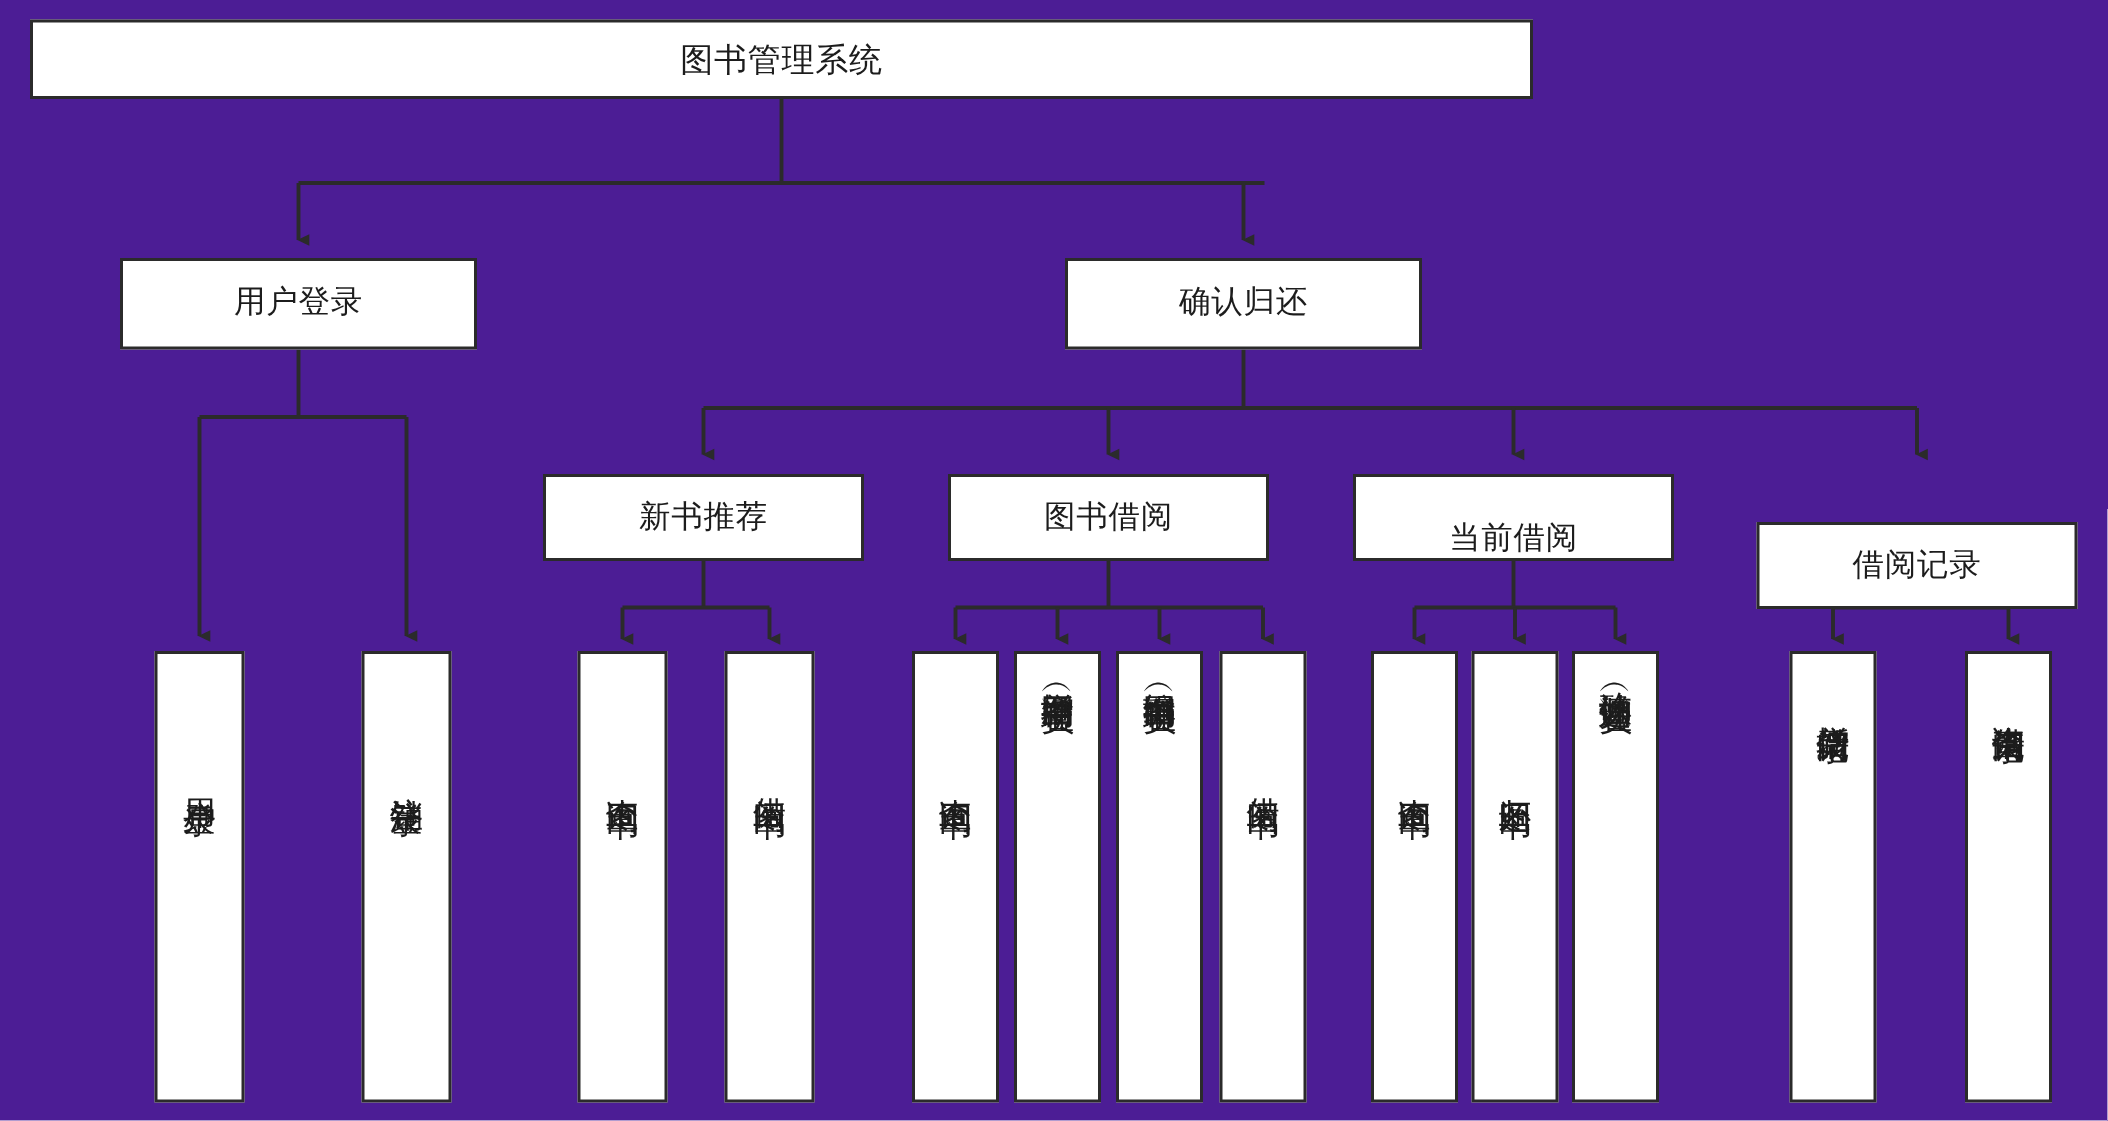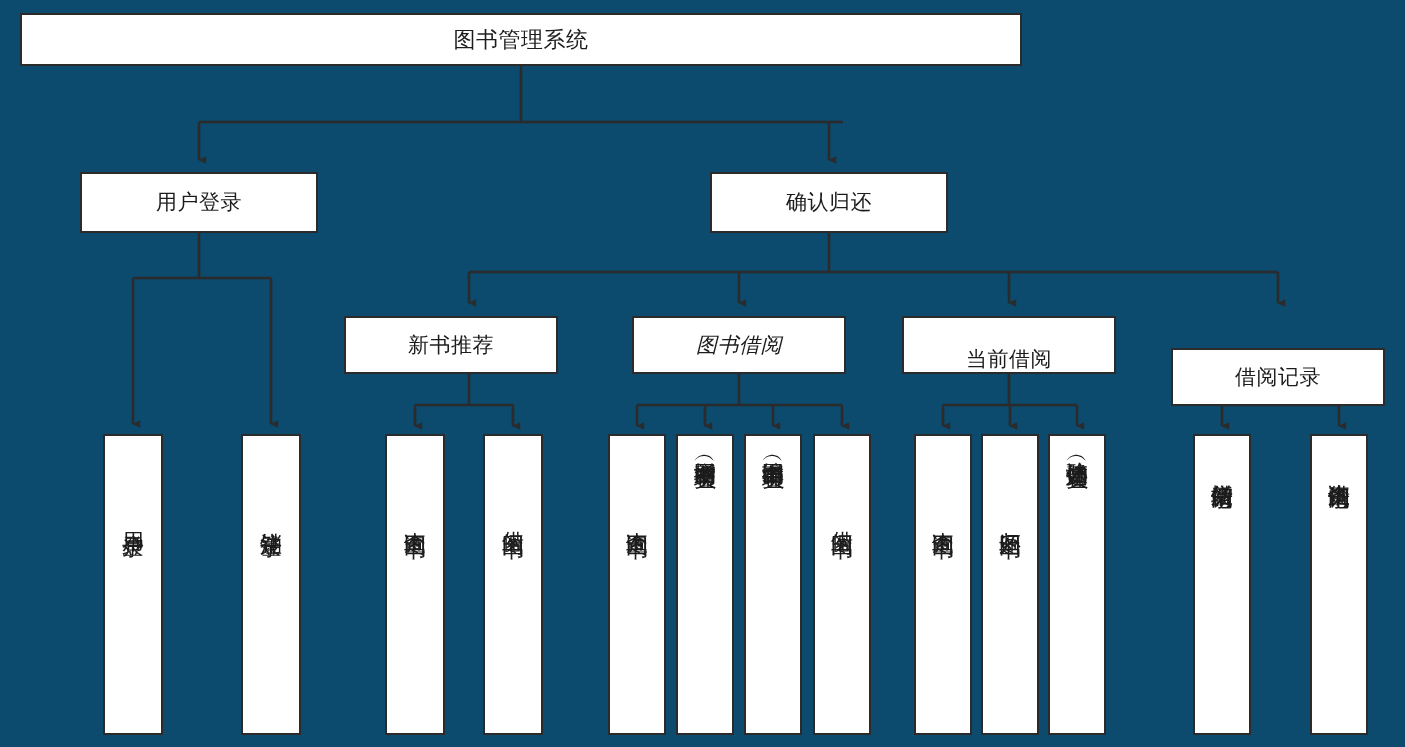--- a/index.html
+++ b/index.html
@@ -8,21 +8,21 @@
     padding: 0;
     background: #ffffff;
   }
   body {
     font-family: "Liberation Sans", "DejaVu Sans", sans-serif;
   }
   #diagram-root {
     position: relative;
     width: 1405px;
     height: 747px;
-    background: #0c4a6e;
+    background: #4c1d95;
     overflow: hidden;
   }
   #connector-layer {
     position: absolute;
     left: 0;
     top: 0;
     width: 1405px;
     height: 747px;
     pointer-events: none;
   }
@@ -137,24 +137,24 @@
     <span class="node-label">图书管理系统</span>
   </div>
 
   <div class="node horiz" style="left:80px; top:172px; width:238px; height:61px;">
     <span class="node-label">用户登录</span>
   </div>
   <div class="node horiz" style="left:710px; top:172px; width:238px; height:61px;">
     <span class="node-label">确认归还</span>
   </div>
 
-  <div class="node horiz" style="left:344px; top:316px; width:214px; height:58px;">
+  <div class="node horiz" style="left:362px; top:316px; width:214px; height:58px;">
     <span class="node-label">新书推荐</span>
   </div>
-  <div class="node horiz" style="left:632px; top:316px; width:214px; height:58px;font-style:italic;">
+  <div class="node horiz" style="left:632px; top:316px; width:214px; height:58px;">
     <span class="node-label">图书借阅</span>
   </div>
   <div class="node horiz" style="left:902px; top:316px; width:214px; height:58px;align-items:flex-end;">
     <span class="node-label">当前借阅</span>
   </div>
   <div class="node horiz" style="left:1171px; top:316px; width:214px; height:58px;margin-top:32px;">
     <span class="node-label">借阅记录</span>
   </div>
 
   <div class="node leaf" style="left:103px; top:434px; width:60px; height:301px; padding-top:78px;">

